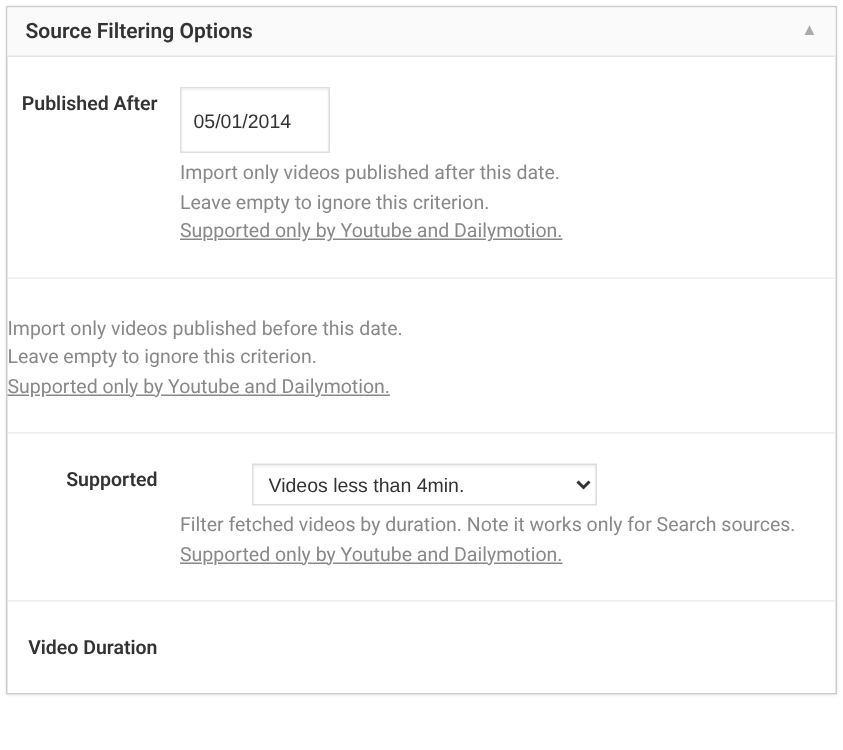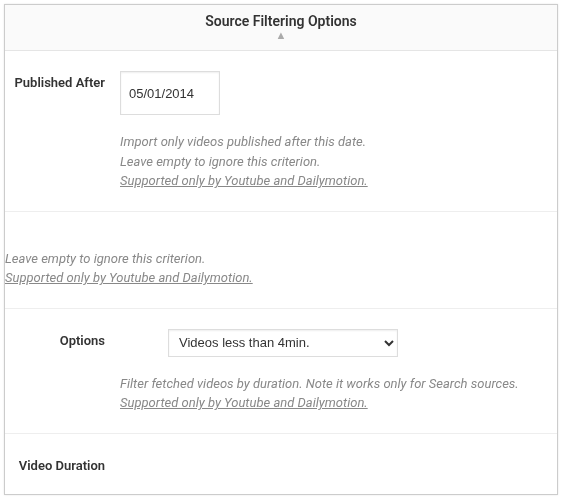--- a/index.html
+++ b/index.html
@@ -1,29 +1,29 @@
 <!DOCTYPE html>
 <html><head>
 <meta charset="utf-8">
 <style>
   * { box-sizing: border-box; margin: 0; padding: 0; }
   body { font-family: -apple-system, BlinkMacSystemFont, "Segoe UI", Roboto, "Helvetica Neue", Arial, sans-serif; background: #fff; padding: 4px; color: #333; font-size: 13px; }
   .panel { border: 1px solid #ccc; width: 554px; box-shadow: 0 0 2px rgba(0,0,0,0.1); }
-  .panel-header { background: #fafafa; border-bottom: 1px solid #e5e5e5; padding: 8px 12px; display: flex; justify-content: space-between; align-items: center; flex-direction: column; }
+  .panel-header { background: #fafafa; border-bottom: 1px solid #e5e5e5; padding: 8px 12px; display: flex; justify-content: space-between; align-items: flex-start; }
   .panel-header h3 { font-size: 14px; font-weight: 600; color: #333; }
   .collapse-handle { cursor: pointer; color: #aaa; font-size: 11px; }
   .panel-body { padding: 0; }
   .field-row { display: flex; padding: 20px 12px 20px 0; border-bottom: 1px solid #eee; }
   .field-row:last-child { border-bottom: none; }
   .label-col { width: 115px; flex-shrink: 0; text-align: right; padding-right: 15px; padding-top: 4px; }
   .label-col label { font-weight: 600; color: #333; font-size: 13px; line-height: 1.3; display: inline-block; }
   .input-col { flex: 1; }
   input[type="text"] { border: 1px solid #ddd; box-shadow: inset 0 1px 2px rgba(0,0,0,0.07); padding: 4px 8px; font-size: 13px; width: 100px; background: #fff; color: #333; height: 44px; }
   select { border: 1px solid #ddd; padding: 3px 6px; font-size: 13px; background: #fff; width: 230px; height: 28px; color: #333; box-shadow: inset 0 1px 2px rgba(0,0,0,0.07); margin-left: 48px; }
-  .help { color: #888; font-style: italic; font-size: 13px; line-height: 1.5; margin-top: 17px; }
+  .help { color: #888; font-size: 13px; line-height: 1.5; margin-top: 4px; }
   .help .line { display: block; }
   .help .support { text-decoration: underline; display: inline-block; }
 </style>
 </head>
 <body>
 
 <div class="panel">
   <div class="panel-header">
     <h3>Source Filtering Options</h3>
     <span class="collapse-handle">▲</span>
@@ -40,29 +40,30 @@
           <span class="line">Import only videos published after this date.</span>
           <span class="line">Leave empty to ignore this criterion.</span>
           <span class="line support">Supported only by Youtube and Dailymotion.</span>
         </div>
       </div>
     </div>
 
     <div class="field-row">
       <div class="input-col">
         <div class="help">
+          <span class="line">Import only videos published before this date.</span>
           <span class="line">Leave empty to ignore this criterion.</span>
           <span class="line support">Supported only by Youtube and Dailymotion.</span>
         </div>
       </div>
     </div>
 
     <div class="field-row">
       <div class="label-col">
-        <label>Options</label>
+        <label>Supported</label>
       </div>
       <div class="input-col">
         <select>
           <option>Videos less than 4min.</option>
         </select>
         <div class="help">
           <span class="line">Filter fetched videos by duration. Note it works only for Search sources.</span>
           <span class="line support">Supported only by Youtube and Dailymotion.</span>
         </div>
       </div>

